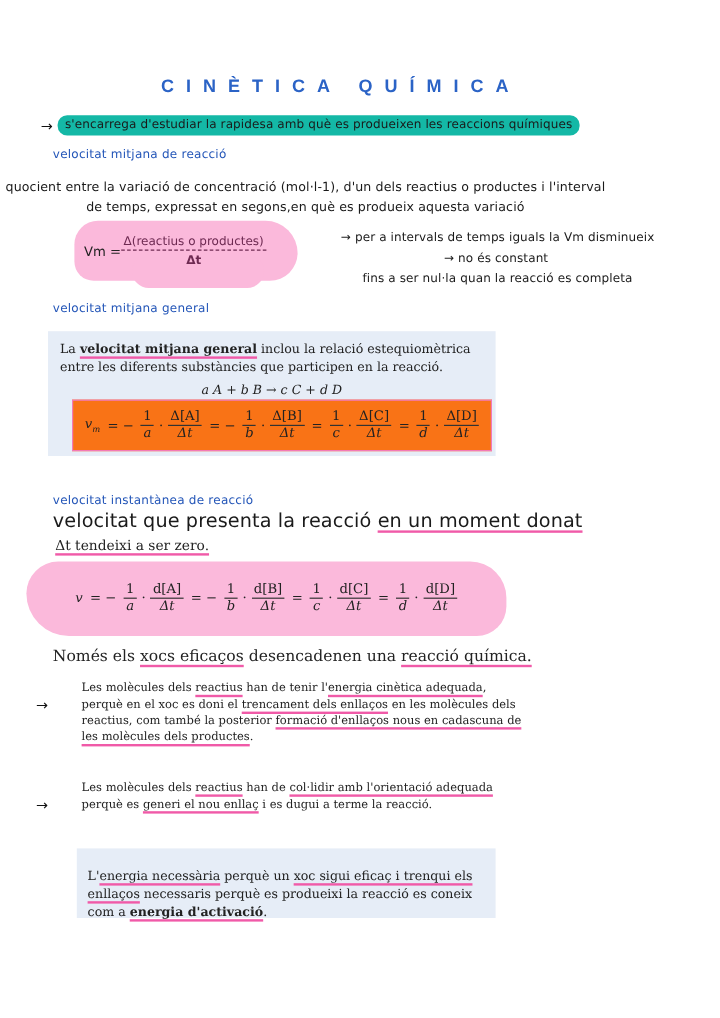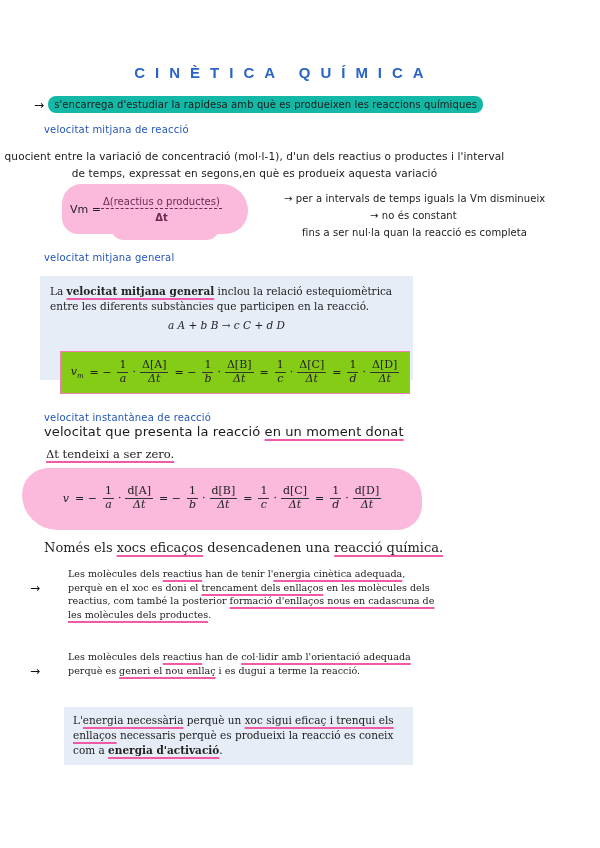--- a/index.html
+++ b/index.html
@@ -92,21 +92,21 @@
   <div style="padding-left:32px;"><span>fins a ser nul·la quan la reacció es completa</span></div>
 </div>
 
 <div class="abs blue-head" style="left:44px; top:252px;">velocitat mitjana general</div>
 
 <div class="abs bluebox" style="left:40px; top:276px; width:373px; height:104px;">
   <div class="serif" style="position:absolute; left:10px; top:8px; width:356px; font-size:10.5px; line-height:15px;">
     <span>La </span><span class="b u">velocitat mitjana general</span><span> inclou la relació estequiomètrica entre les diferents substàncies que participen en la reacció.</span>
   </div>
   <div class="serif it" style="position:absolute; left:0; width:373px; top:43px; text-align:center; font-size:10.5px;">a A + b B → c C + d D</div>
-  <div class="pink-frame" style="position:absolute; left:20px; top:75px; width:350px; height:43px; background:#84cc16;">
+  <div class="pink-frame" style="position:absolute; left:20px; top:57px; width:350px; height:43px; background:#f97316;">
     <div class="math" style="height:100%;">
       <span class="it"><span>v</span><sub style="font-size:7px;">m</sub></span>
       <span class="op">= −</span>
       <span class="frac">
           <span class="num">1</span>
           <span class="den">a</span>
         </span>
       <span>·</span>
       <span class="frac">
           <span class="num">Δ[A]</span>
@@ -141,21 +141,21 @@
       <span class="frac">
           <span class="num">Δ[D]</span>
           <span class="den">Δt</span>
         </span>
     </div>
   </div>
 </div>
 
 <div class="abs blue-head" style="left:44px; top:412px;">velocitat instantànea de reacció</div>
 
-<div class="abs hand" style="left:44px; top:424px; font-size:13px;">
+<div class="abs hand" style="left:44px; top:424px; font-size:16px;">
   <span>velocitat que presenta la reacció </span><span class="u">en un moment donat</span>
 </div>
 
 <div class="abs serif u" style="left:46px; top:447px; font-size:11.5px;">Δt tendeixi a ser zero.</div>
 
 <div class="abs inst-blob"></div>
 <div class="abs math" style="left:26px; top:472px; width:392px; height:52px;">
   <span class="it">v</span>
   <span class="op">= −</span>
   <span class="frac">
@@ -207,16 +207,16 @@
 <div class="abs serif" style="left:68px; top:567px; width:370px; font-size:9.6px; line-height:13.5px;">
   <span>Les molècules dels </span><span class="u">reactius</span><span> han de tenir l'</span><span class="u">energia cinètica adequada</span><span>, perquè en el xoc es doni el </span><span class="u">trencament dels enllaços</span><span> en les molècules dels reactius, com també la posterior </span><span class="u">formació d'enllaços nous en cadascuna de les molècules dels productes</span><span>.</span>
 </div>
 
 <div class="abs arrow" style="left:30px; top:664px;">→</div>
 <div class="abs serif" style="left:68px; top:650px; width:370px; font-size:9.6px; line-height:13.5px;">
   <span>Les molècules dels </span><span class="u">reactius</span><span> han de </span><span class="u">col·lidir amb l'orientació adequada</span><span> perquè es </span><span class="u">generi el nou enllaç</span><span> i es dugui a terme la reacció.</span>
 </div>
 
 <div class="abs bluebox" style="left:64px; top:707px; width:349px; height:58px;">
-  <div class="serif" style="position:absolute; left:9px; top:6px; width:334px; font-size:10.5px; line-height:15px; color:#222;">
+  <div class="serif" style="position:absolute; left:9px; top:16px; width:334px; font-size:10.5px; line-height:15px; color:#222;">
     <span>L'</span><span class="u">energia necessària</span><span> perquè un </span><span class="u">xoc sigui eficaç i trenqui els enllaços</span><span> necessaris perquè es produeixi la reacció es coneix com a </span><span class="u b">energia d'activació</span><span>.</span>
   </div>
 </div>
 
 </body></html>

